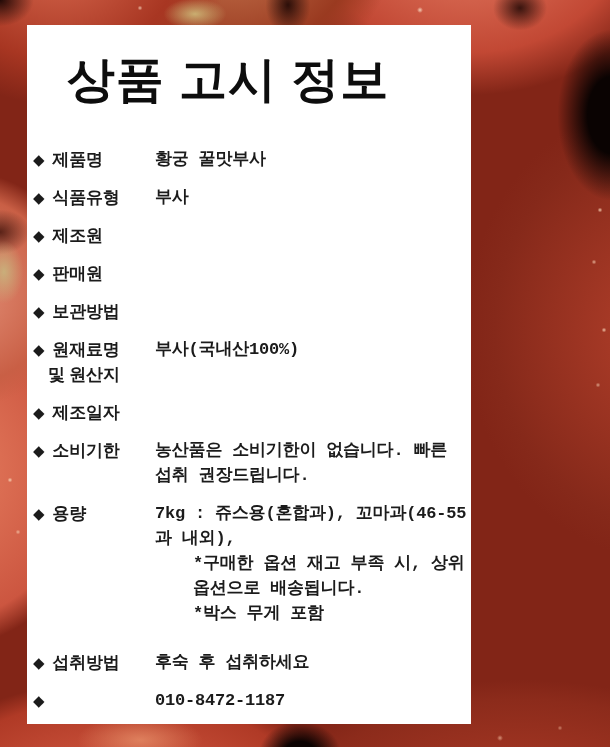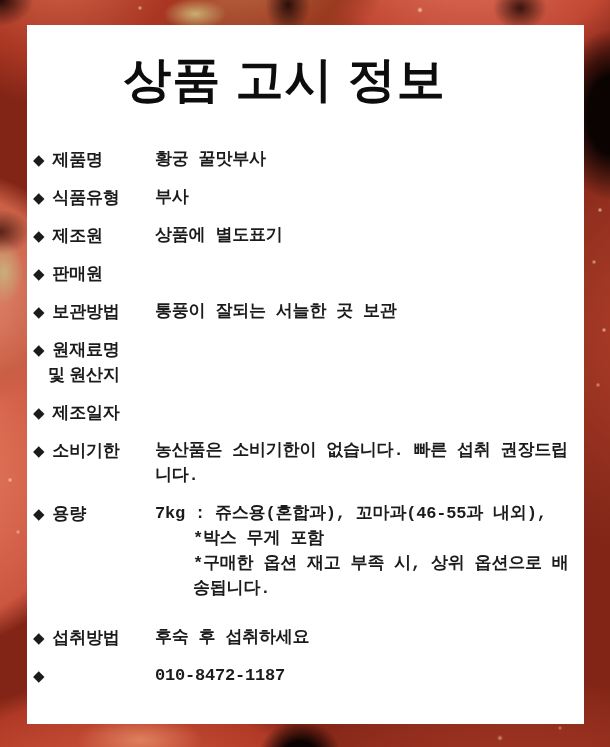--- a/index.html
+++ b/index.html
@@ -49,21 +49,21 @@
       radial-gradient(200px 230px at 665px 330px, #b4402b, #86291a 85%, rgba(100,30,18,0) 100%),
       radial-gradient(220px 120px at 120px 800px, #da6048, #b03a26 85%, rgba(140,45,28,0) 100%),
       radial-gradient(260px 130px at 520px 810px, #b03c28, #8c2b1b 85%, rgba(110,35,22,0) 100%);
   }
 
   
   .card {
     position: absolute;
     left: 27px;
     top: 25px;
-    width: 557px;
+    width: 444px;
     height: 699px;
     background: #ffffff;
   }
 
   .title {
     margin: 0;
     padding-top: 27px;
     padding-right: 42px;
     text-align: center;
     font-size: 48px;
@@ -136,50 +136,49 @@
         <div class="value-cell">부사</div>
       </div>
 
       <div class="row">
         <div class="label-cell">
           <div class="lbl-line">
             <span class="bullet">◆</span>
             <span>제조원</span>
           </div>
         </div>
-        <div class="value-cell">상품에 별도표기</div>
       </div>
 
       <div class="row">
         <div class="label-cell">
           <div class="lbl-line">
             <span class="bullet">◆</span>
             <span>판매원</span>
           </div>
         </div>
       </div>
 
       <div class="row">
         <div class="label-cell">
           <div class="lbl-line">
             <span class="bullet">◆</span>
             <span>보관방법</span>
           </div>
         </div>
-        <div class="value-cell">통풍이 잘되는 서늘한 곳 보관</div>
       </div>
 
       <div class="row">
         <div class="label-cell">
           <div class="lbl-line">
             <span class="bullet">◆</span>
             <span>원재료명</span>
           </div>
           <div class="lbl-line2">및 원산지</div>
         </div>
+        <div class="value-cell">부사(국내산100%)</div>
       </div>
 
       <div class="row">
         <div class="label-cell">
           <div class="lbl-line">
             <span class="bullet">◆</span>
             <span>제조일자</span>
           </div>
         </div>
       </div>
@@ -196,22 +195,22 @@
 
       <div class="row row-capacity">
         <div class="label-cell">
           <div class="lbl-line">
             <span class="bullet">◆</span>
             <span>용량</span>
           </div>
         </div>
         <div class="value-cell">
           <div class="vline">7kg : 쥬스용(혼합과), 꼬마과(46-55과 내외),</div>
+          <div class="vline vindent">*구매한 옵션 재고 부족 시, 상위 옵션으로 배송됩니다.</div>
           <div class="vline vindent">*박스 무게 포함</div>
-          <div class="vline vindent">*구매한 옵션 재고 부족 시, 상위 옵션으로 배송됩니다.</div>
         </div>
       </div>
 
       <div class="row">
         <div class="label-cell">
           <div class="lbl-line">
             <span class="bullet">◆</span>
             <span>섭취방법</span>
           </div>
         </div>

